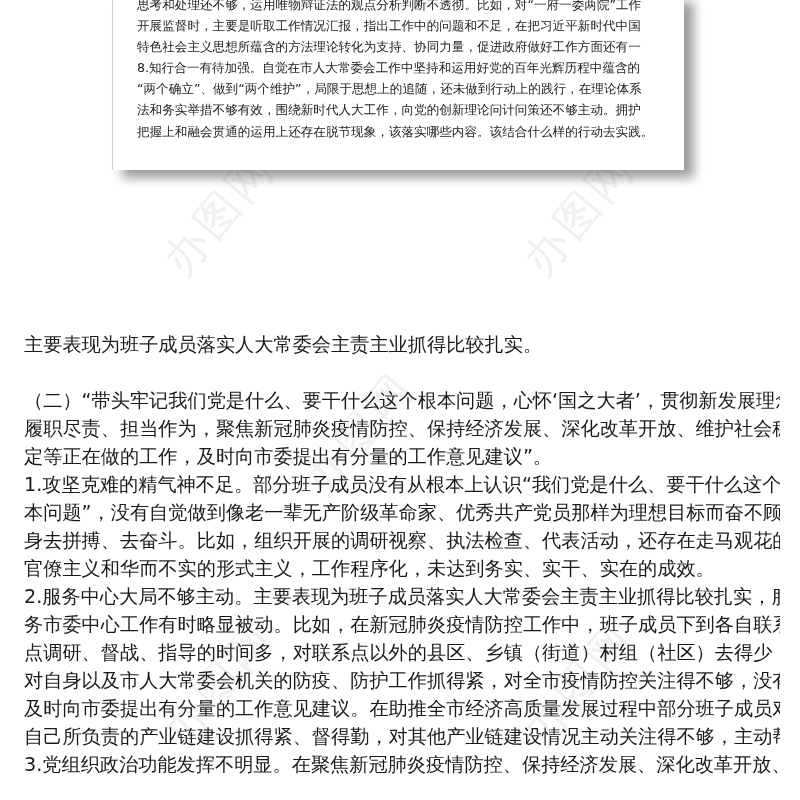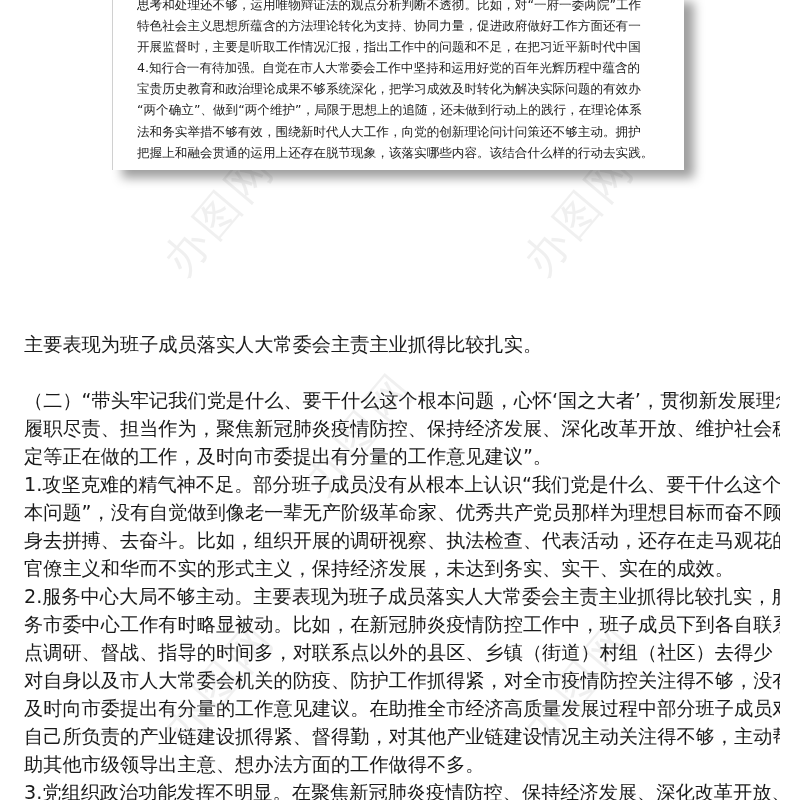--- a/index.html
+++ b/index.html
@@ -41,42 +41,40 @@
 
 <div class="watermark" style="left:150px;top:250px;">办图网</div>
 <div class="watermark" style="left:510px;top:250px;">办图网</div>
 <div class="watermark" style="left:290px;top:470px;">办图网</div>
 <div class="watermark" style="left:150px;top:720px;">办图网</div>
 <div class="watermark" style="left:510px;top:720px;">办图网</div>
 
 <div class="card">
   <div class="card-text">
     <div>思考和处理还不够，运用唯物辩证法的观点分析判断不透彻。比如，对“一府一委两院”工作</div>
+    <div>开展监督时，主要是听取工作情况汇报，指出工作中的问题和不足，在把习近平新时代中国</div>
     <div>特色社会主义思想所蕴含的方法理论转化为支持、协同力量，促进政府做好工作方面还有一</div>
-    <div>开展监督时，主要是听取工作情况汇报，指出工作中的问题和不足，在把习近平新时代中国</div>
-    <div>4.知行合一有待加强。自觉在市人大常委会工作中坚持和运用好党的百年光辉历程中蕴含的</div>
-    <div>宝贵历史教育和政治理论成果不够系统深化，把学习成效及时转化为解决实际问题的有效办</div>
+    <div>8.知行合一有待加强。自觉在市人大常委会工作中坚持和运用好党的百年光辉历程中蕴含的</div>
     <div>“两个确立”、做到“两个维护”，局限于思想上的追随，还未做到行动上的践行，在理论体系</div>
     <div>法和务实举措不够有效，围绕新时代人大工作，向党的创新理论问计问策还不够主动。拥护</div>
     <div>把握上和融会贯通的运用上还存在脱节现象，该落实哪些内容。该结合什么样的行动去实践。</div>
 
   </div>
 </div>
 
 <div class="main">
   <div>主要表现为班子成员落实人大常委会主责主业抓得比较扎实。</div>
   <div class="gap"></div>
   <div>（二）“带头牢记我们党是什么、要干什么这个根本问题，心怀‘国之大者’，贯彻新发展理念，</div>
   <div>履职尽责、担当作为，聚焦新冠肺炎疫情防控、保持经济发展、深化改革开放、维护社会稳</div>
   <div>定等正在做的工作，及时向市委提出有分量的工作意见建议”。</div>
   <div>1.攻坚克难的精气神不足。部分班子成员没有从根本上认识“我们党是什么、要干什么这个根</div>
   <div>本问题”，没有自觉做到像老一辈无产阶级革命家、优秀共产党员那样为理想目标而奋不顾</div>
   <div>身去拼搏、去奋斗。比如，组织开展的调研视察、执法检查、代表活动，还存在走马观花的</div>
-  <div>官僚主义和华而不实的形式主义，保持经济发展，未达到务实、实干、实在的成效。</div>
+  <div>官僚主义和华而不实的形式主义，工作程序化，未达到务实、实干、实在的成效。</div>
   <div>2.服务中心大局不够主动。主要表现为班子成员落实人大常委会主责主业抓得比较扎实，服</div>
   <div>务市委中心工作有时略显被动。比如，在新冠肺炎疫情防控工作中，班子成员下到各自联系</div>
   <div>点调研、督战、指导的时间多，对联系点以外的县区、乡镇（街道）村组（社区）去得少；</div>
   <div>对自身以及市人大常委会机关的防疫、防护工作抓得紧，对全市疫情防控关注得不够，没有</div>
   <div>及时向市委提出有分量的工作意见建议。在助推全市经济高质量发展过程中部分班子成员对</div>
   <div>自己所负责的产业链建设抓得紧、督得勤，对其他产业链建设情况主动关注得不够，主动帮</div>
-  <div>助其他市级领导出主意、想办法方面的工作做得不多。</div>
   <div>3.党组织政治功能发挥不明显。在聚焦新冠肺炎疫情防控、保持经济发展、深化改革开放、</div>
 </div>
 
 </body></html>

